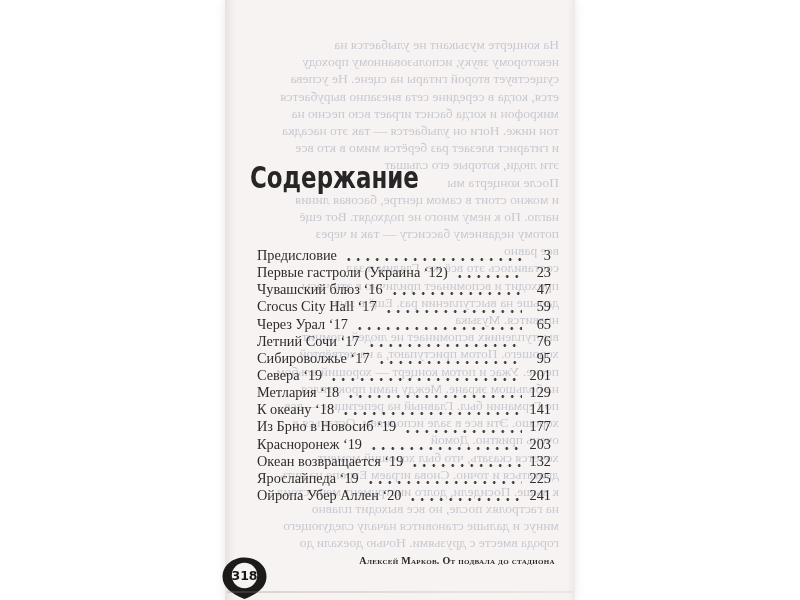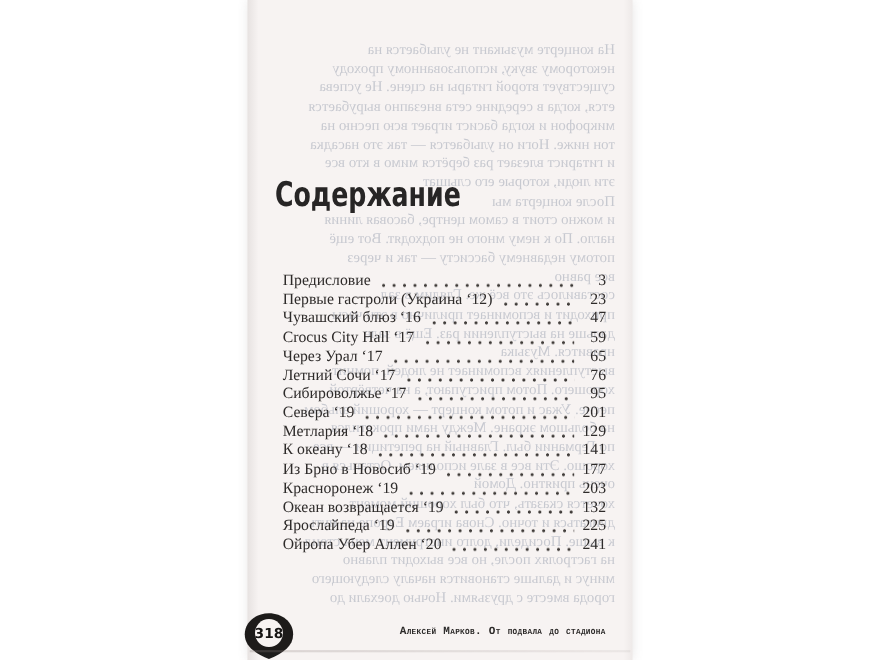--- a/index.html
+++ b/index.html
@@ -38,35 +38,35 @@
     position:absolute;left:25px;top:159px;margin:0;
     font-family:"DejaVu Sans",sans-serif;font-weight:bold;
     font-size:31px;color:#272525;white-space:nowrap;
     transform:scaleX(.74);transform-origin:left top;
     letter-spacing:0px;
   }
   .toc{
     position:absolute;left:32px;top:247px;width:294px;
     color:#2e2b2a;font-size:14.3px;
   }
-  .toc-row{display:flex;align-items:flex-end;height:17.15px;}
+  .toc-row{display:flex;align-items:flex-start;height:17.15px;}
   .toc-label{white-space:nowrap;}
   .toc-dots{
     flex:1;align-self:stretch;margin:0 3px 0 7px;
     background-image:radial-gradient(circle, rgba(48,44,41,.92) 1.1px, rgba(0,0,0,0) 1.65px);
     background-repeat:repeat-x;
     background-size:9.5px 5px;
     background-position:left 0 bottom 2px;
   }
   .toc-num{min-width:26px;text-align:right;white-space:nowrap;}
   .badge{position:absolute;left:-4px;top:556px;width:47px;height:44px;}
   .footer{
-    position:absolute;left:132px;top:569px;width:200px;text-align:center;
+    position:absolute;left:132px;top:555px;width:200px;text-align:center;
     font-size:10px;font-weight:bold;font-variant:small-caps;
-    letter-spacing:.3px;color:#2b2928;white-space:nowrap;font-family:Liberation Mono, monospace;
+    letter-spacing:.3px;color:#2b2928;white-space:nowrap;
   }
   .bottom-shadow{
     position:absolute;left:2px;right:2px;top:591px;height:2px;
     background:linear-gradient(to right, rgba(140,128,125,.28), rgba(140,128,125,.10));
     filter:blur(.6px);
   }
 </style>
 </head>
 <body>
 

